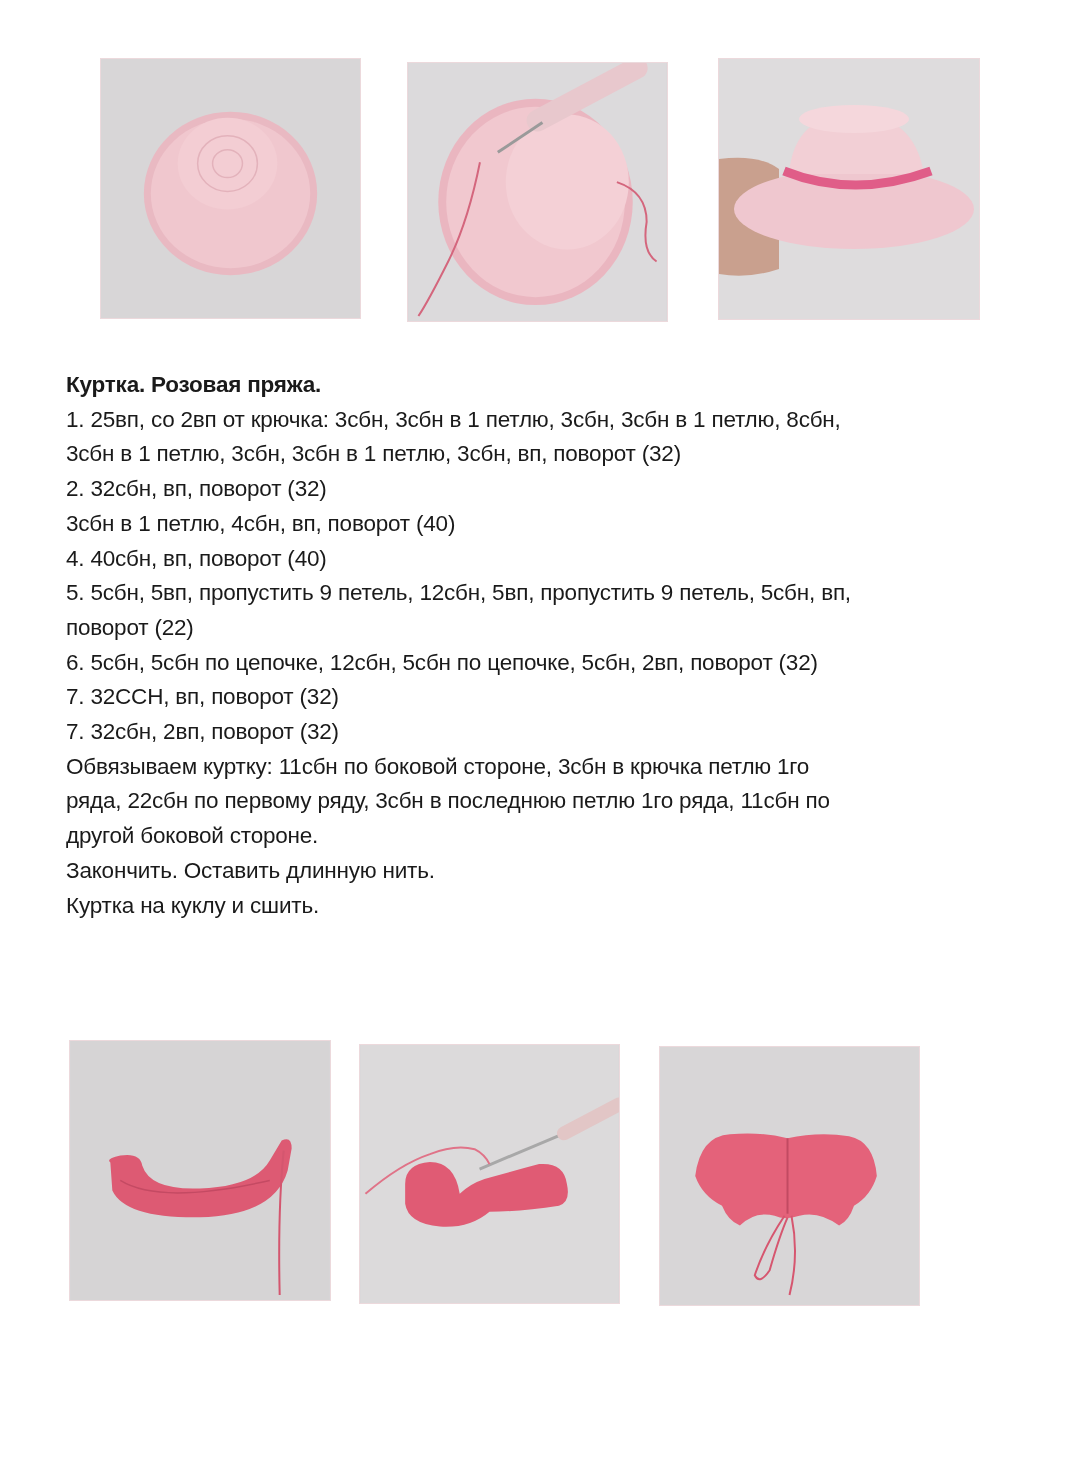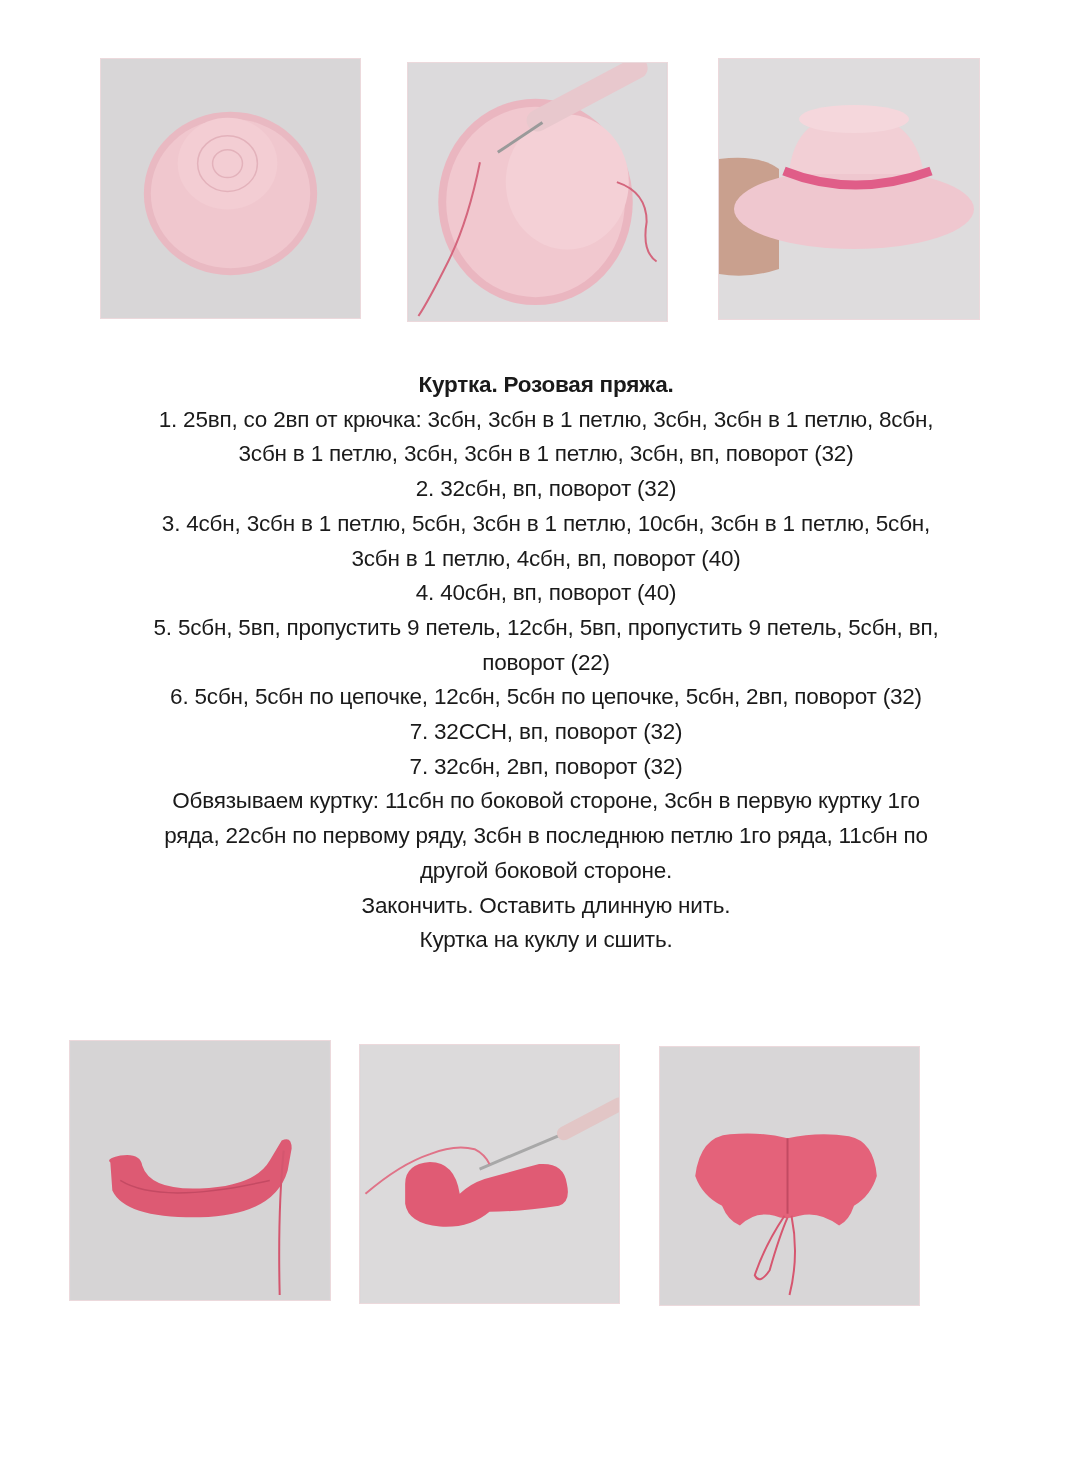--- a/index.html
+++ b/index.html
@@ -1,21 +1,21 @@
 <!DOCTYPE html>
 <html><head>
 <meta charset="utf-8">
 <style>
   html, body { margin:0; padding:0; background:#ffffff; }
   body { width:1080px; height:1474px; position:relative; overflow:hidden; font-family:"Liberation Sans", "DejaVu Sans", sans-serif; color:#1a1a1a; }
   .photo { position:absolute; background:#d9d7d8; border:1px solid #ecd9dc; overflow:hidden; }
   .photo svg { display:block; width:100%; height:100%; }
   .text-block { position:absolute; left:66px; top:368px; width:960px; font-size:22.5px; line-height:34.7px; letter-spacing:-0.2px; }
   .text-block .title { font-weight:bold; }
-  .text-block .line { white-space:nowrap;text-align:center; }
+  .text-block .line { white-space:nowrap; }
 </style>
 </head>
 <body>
 
 <div class="photo" style="left:100px; top:58px; width:259px; height:259px;">
   <svg viewBox="0 0 260 260">
     <rect width="260" height="260" fill="#d8d6d7"></rect>
     <ellipse cx="130" cy="135" rx="87" ry="82" fill="#e9b9c2"></ellipse>
     <ellipse cx="130" cy="135" rx="80" ry="75" fill="#f0c7ce"></ellipse>
     <ellipse cx="127" cy="105" rx="50" ry="46" fill="#f3cdd3"></ellipse>
@@ -46,29 +46,28 @@
     <ellipse cx="135" cy="60" rx="55" ry="14" fill="#f5d7dc"></ellipse>
     <path d="M65 112 Q135 140 212 112" stroke="#e05d88" stroke-width="9" fill="none"></path>
   </svg>
 </div>
 
 <div class="text-block">
   <div class="line title">Куртка. Розовая пряжа.</div>
   <div class="line">1. 25вп, со 2вп от крючка: 3сбн, 3сбн в 1 петлю, 3сбн, 3сбн в 1 петлю, 8сбн,</div>
   <div class="line">3сбн в 1 петлю, 3сбн, 3сбн в 1 петлю, 3сбн, вп, поворот (32)</div>
   <div class="line">2. 32сбн, вп, поворот (32)</div>
-  <div class="line">3. 4сбн, 3сбн в 1 петлю, 5сбн, 3сбн в 1 петлю, 10сбн, 3сбн в 1 петлю, 5сбн,</div>
   <div class="line">3сбн в 1 петлю, 4сбн, вп, поворот (40)</div>
   <div class="line">4. 40сбн, вп, поворот (40)</div>
   <div class="line">5. 5сбн, 5вп, пропустить 9 петель, 12сбн, 5вп, пропустить 9 петель, 5сбн, вп,</div>
   <div class="line">поворот (22)</div>
   <div class="line">6. 5сбн, 5сбн по цепочке, 12сбн, 5сбн по цепочке, 5сбн, 2вп, поворот (32)</div>
   <div class="line">7. 32ССН, вп, поворот (32)</div>
   <div class="line">7. 32сбн, 2вп, поворот (32)</div>
-  <div class="line">Обвязываем куртку: 11сбн по боковой стороне, 3сбн в первую куртку 1го</div>
+  <div class="line">Обвязываем куртку: 11сбн по боковой стороне, 3сбн в крючка петлю 1го</div>
   <div class="line">ряда, 22сбн по первому ряду, 3сбн в последнюю петлю 1го ряда, 11сбн по</div>
   <div class="line">другой боковой стороне.</div>
   <div class="line">Закончить. Оставить длинную нить.</div>
   <div class="line">Куртка на куклу и сшить.</div>
 </div>
 
 <div class="photo" style="left:69px; top:1040px; width:260px; height:259px;">
   <svg viewBox="0 0 260 260">
     <rect width="260" height="260" fill="#d6d4d5"></rect>
     <path d="M40 122 Q35 118 50 115 Q70 112 72 125 Q80 150 130 148 Q185 146 200 120 L212 100 Q222 95 222 108 L218 130 Q205 175 130 177 Q55 178 42 150 Z" fill="#dd5a73"></path>

